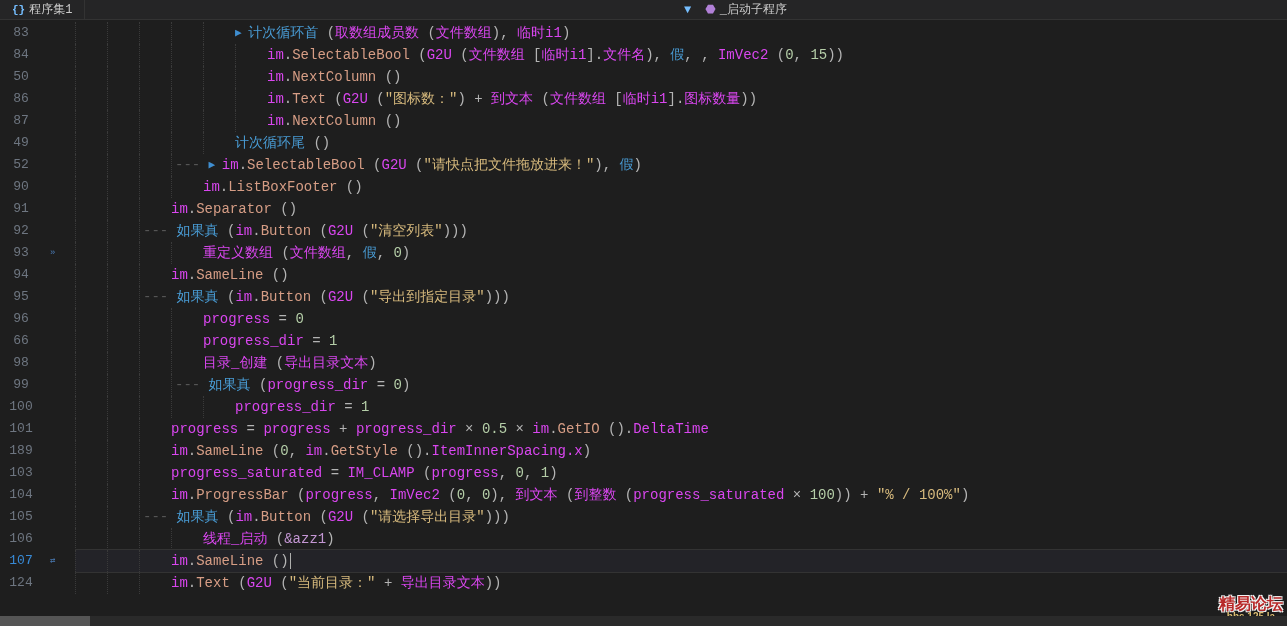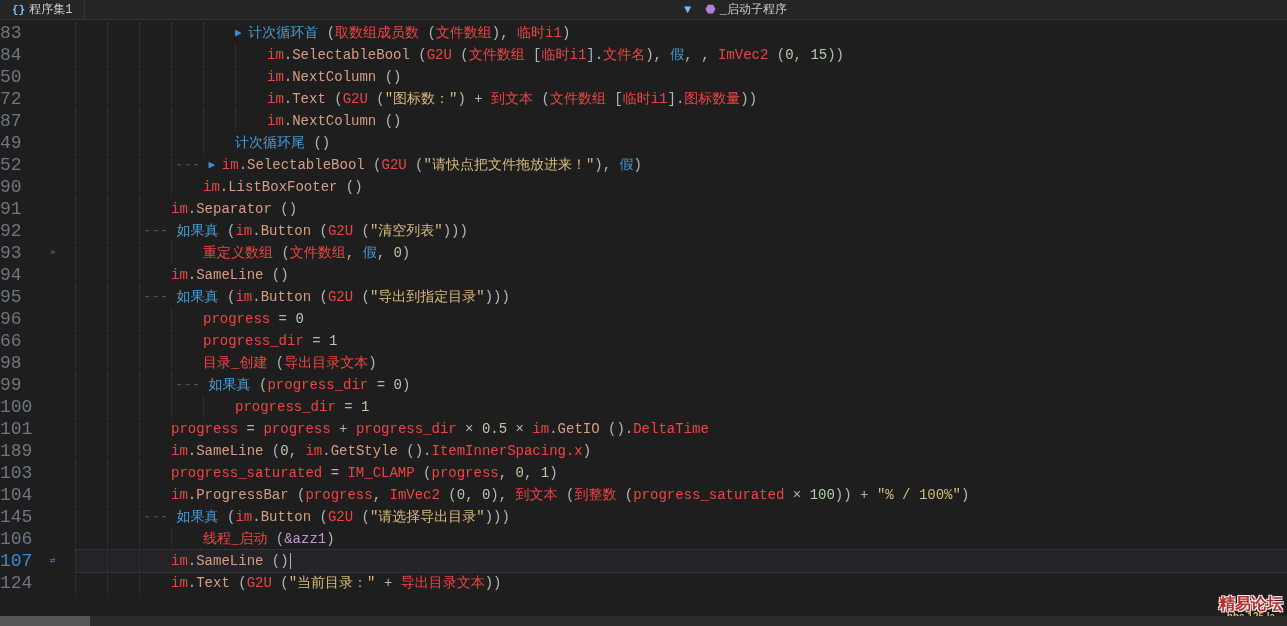--- a/index.html
+++ b/index.html
@@ -36,24 +36,24 @@
   .cube-icon { color: #b180d7; }
   .editor-container {
     display: flex;
     height: calc(100% - 20px);
     position: relative;
   }
   .gutter {
     width: 50px;
     background: #1e1e1e;
     color: #6e7681;
-    text-align: left;
+    text-align: center;
     padding-right: 8px;
     user-select: none;
-    font-size: 18px;
+    font-size: 13px;
     line-height: 22px;
     padding-top: 2px;
   }
   .gutter-line { height: 22px; }
   .gutter-line.active { color: #388ad6; }
   .fold-col {
     width: 25px;
     background: #1e1e1e;
     color: #555;
     font-size: 10px;
@@ -79,21 +79,21 @@
     align-items: center;
     white-space: pre;
   }
   .code-line.current {
     background: rgba(40,40,50,0.5);
     outline: 1px solid #333;
   }
   
   .kw   { color: #499cd5; }    
   .mth  { color: #d69d85; }    
-  .txt  { color: #ef4444; }    
+  .txt  { color: #d946ef; }    
   .punc { color: #b4b4b4; }
   .num  { color: #b5cea8; }
   .cn   { color: #c497d4; }    
   .yel  { color: #d7ba7d; }
   .comment-dash { color: #555; }
   .arrow { color: #3f8ed0; font-size: 11px; }
   .watermark {
     position: absolute;
     right: 4px;
     bottom: 4px;
@@ -142,40 +142,40 @@
     <span class="cube-icon">⬣</span>
     <span>_启动子程序</span>
   </div>
 </div>
 
 <div class="editor-container">
   <div class="gutter" id="gutter">
       <div class="gutter-line">83</div>
       <div class="gutter-line">84</div>
       <div class="gutter-line">50</div>
-      <div class="gutter-line">72</div>
+      <div class="gutter-line">86</div>
       <div class="gutter-line">87</div>
       <div class="gutter-line">49</div>
       <div class="gutter-line">52</div>
       <div class="gutter-line">90</div>
       <div class="gutter-line">91</div>
       <div class="gutter-line">92</div>
       <div class="gutter-line">93</div>
       <div class="gutter-line">94</div>
       <div class="gutter-line">95</div>
       <div class="gutter-line">96</div>
       <div class="gutter-line">66</div>
       <div class="gutter-line">98</div>
       <div class="gutter-line">99</div>
       <div class="gutter-line">100</div>
       <div class="gutter-line">101</div>
       <div class="gutter-line">189</div>
       <div class="gutter-line">103</div>
       <div class="gutter-line">104</div>
-      <div class="gutter-line">145</div>
+      <div class="gutter-line">105</div>
       <div class="gutter-line">106</div>
       <div class="gutter-line active">107</div>
       <div class="gutter-line">124</div>
     </div>
   <div class="fold-col" id="foldcol">
       <div class="fold-line"></div>
       <div class="fold-line"></div>
       <div class="fold-line"></div>
       <div class="fold-line"></div>
       <div class="fold-line"></div>

